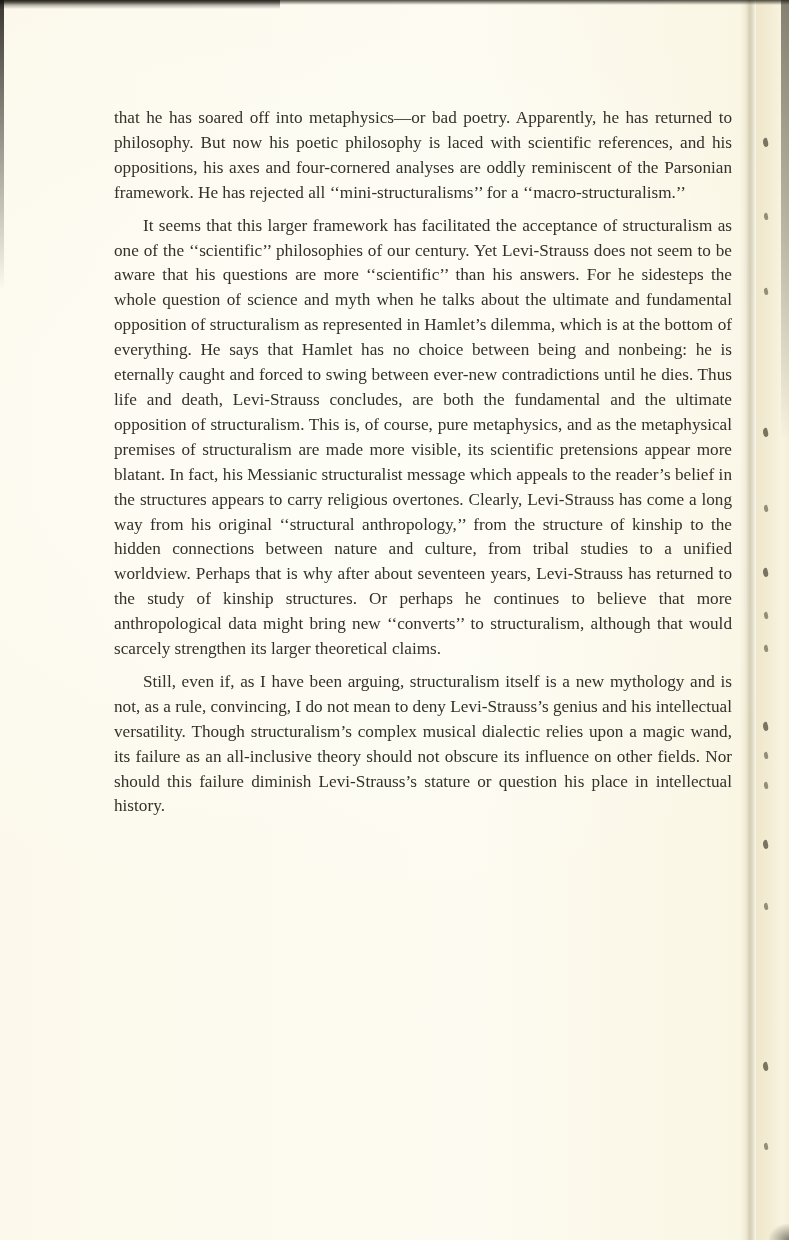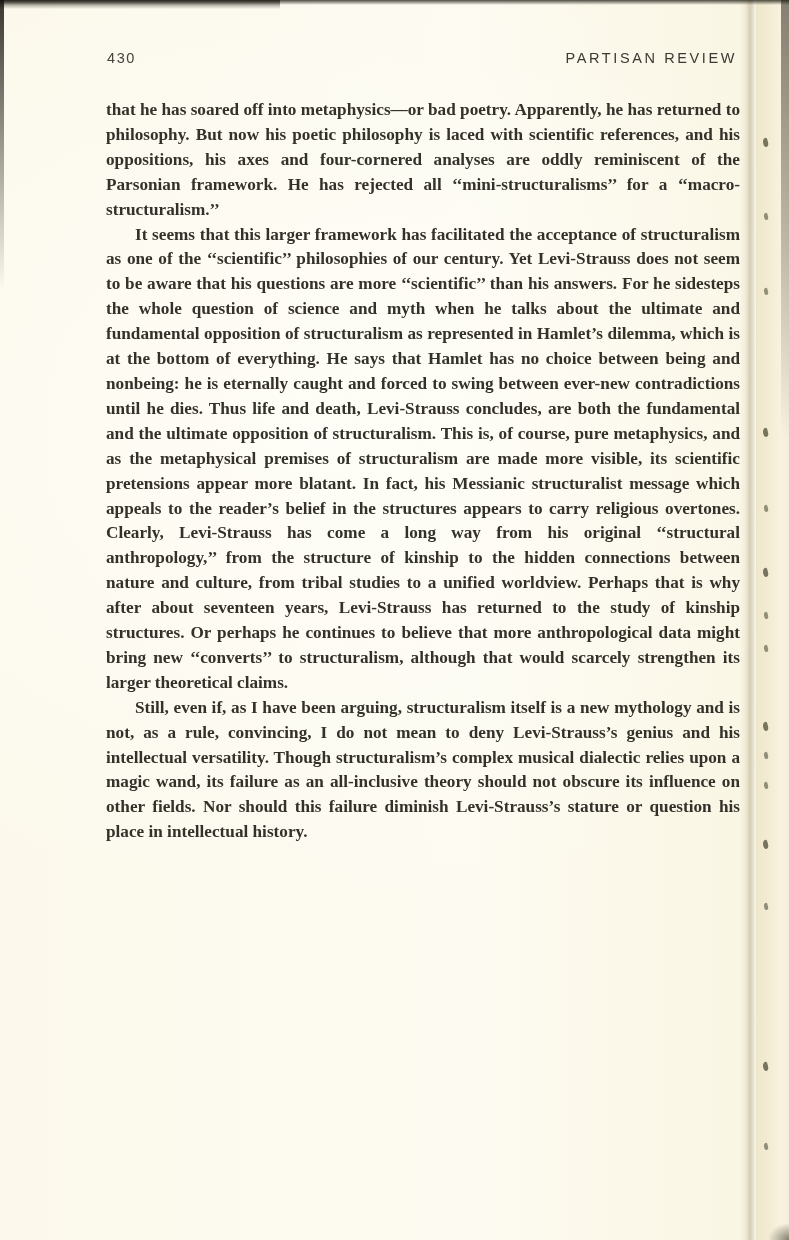--- a/index.html
+++ b/index.html
@@ -66,21 +66,21 @@
   .page-number { font-size: 14.5px; letter-spacing: 1.6px; }
   .journal-title { font-size: 14.5px; letter-spacing: 2.6px; color: #3b3933; }
 
   
   .body-text {
     position: absolute; top: 98px; left: 106px; width: 634px;
     font-size: 17.2px; line-height: 24.9px;
     text-align: justify;
     color: #33312a;
   }
-  .body-text p { margin: 0; padding: 0; font-weight: bold; }
+  .body-text p { margin: 8px; padding: 0; }
   .body-text p.indent { text-indent: 29px; }
 </style>
 </head>
 <body>
 
 <div class="page">
 
   <div class="fore-edge"></div>
   <div class="spine-crease"></div>
   <div class="fore-edge-top-dark"></div>
@@ -98,24 +98,20 @@
   <div class="nick small" style="top:612px"></div>
   <div class="nick small" style="top:645px"></div>
   <div class="nick" style="top:722px"></div>
   <div class="nick small" style="top:752px"></div>
   <div class="nick small" style="top:782px"></div>
   <div class="nick" style="top:840px"></div>
   <div class="nick small" style="top:903px"></div>
   <div class="nick" style="top:1062px"></div>
   <div class="nick small" style="top:1143px"></div>
 
-  <div class="header">
-    <span class="page-number">430</span>
-    <span class="journal-title">PARTISAN REVIEW</span>
-  </div>
 
   <div class="body-text">
     <p>that he has soared off into metaphysics—or bad poetry. Apparently, he has returned to philosophy. But now his poetic philosophy is laced with scientific references, and his oppositions, his axes and four-cornered analyses are oddly reminiscent of the Parsonian framework. He has rejected all ‘‘mini-structuralisms’’ for a ‘‘macro-structuralism.’’</p>
     <p class="indent">It seems that this larger framework has facilitated the acceptance of structuralism as one of the ‘‘scientific’’ philosophies of our century. Yet Levi-Strauss does not seem to be aware that his questions are more ‘‘scientific’’ than his answers. For he sidesteps the whole question of science and myth when he talks about the ultimate and fundamental opposition of structuralism as represented in Hamlet’s dilemma, which is at the bottom of everything. He says that Hamlet has no choice between being and nonbeing: he is eternally caught and forced to swing between ever-new contradictions until he dies. Thus life and death, Levi-Strauss concludes, are both the fundamental and the ultimate opposition of structuralism. This is, of course, pure metaphysics, and as the metaphysical premises of structuralism are made more visible, its scientific pretensions appear more blatant. In fact, his Messianic structuralist message which appeals to the reader’s belief in the structures appears to carry religious overtones. Clearly, Levi-Strauss has come a long way from his original ‘‘structural anthropology,’’ from the structure of kinship to the hidden connections between nature and culture, from tribal studies to a unified worldview. Perhaps that is why after about seventeen years, Levi-Strauss has returned to the study of kinship structures. Or perhaps he continues to believe that more anthropological data might bring new ‘‘converts’’ to structuralism, although that would scarcely strengthen its larger theoretical claims.</p>
     <p class="indent">Still, even if, as I have been arguing, structuralism itself is a new mythology and is not, as a rule, convincing, I do not mean to deny Levi-Strauss’s genius and his intellectual versatility. Though structuralism’s complex musical dialectic relies upon a magic wand, its failure as an all-inclusive theory should not obscure its influence on other fields. Nor should this failure diminish Levi-Strauss’s stature or question his place in intellectual history.</p>
   </div>
 
 </div>
 
 </body></html>

